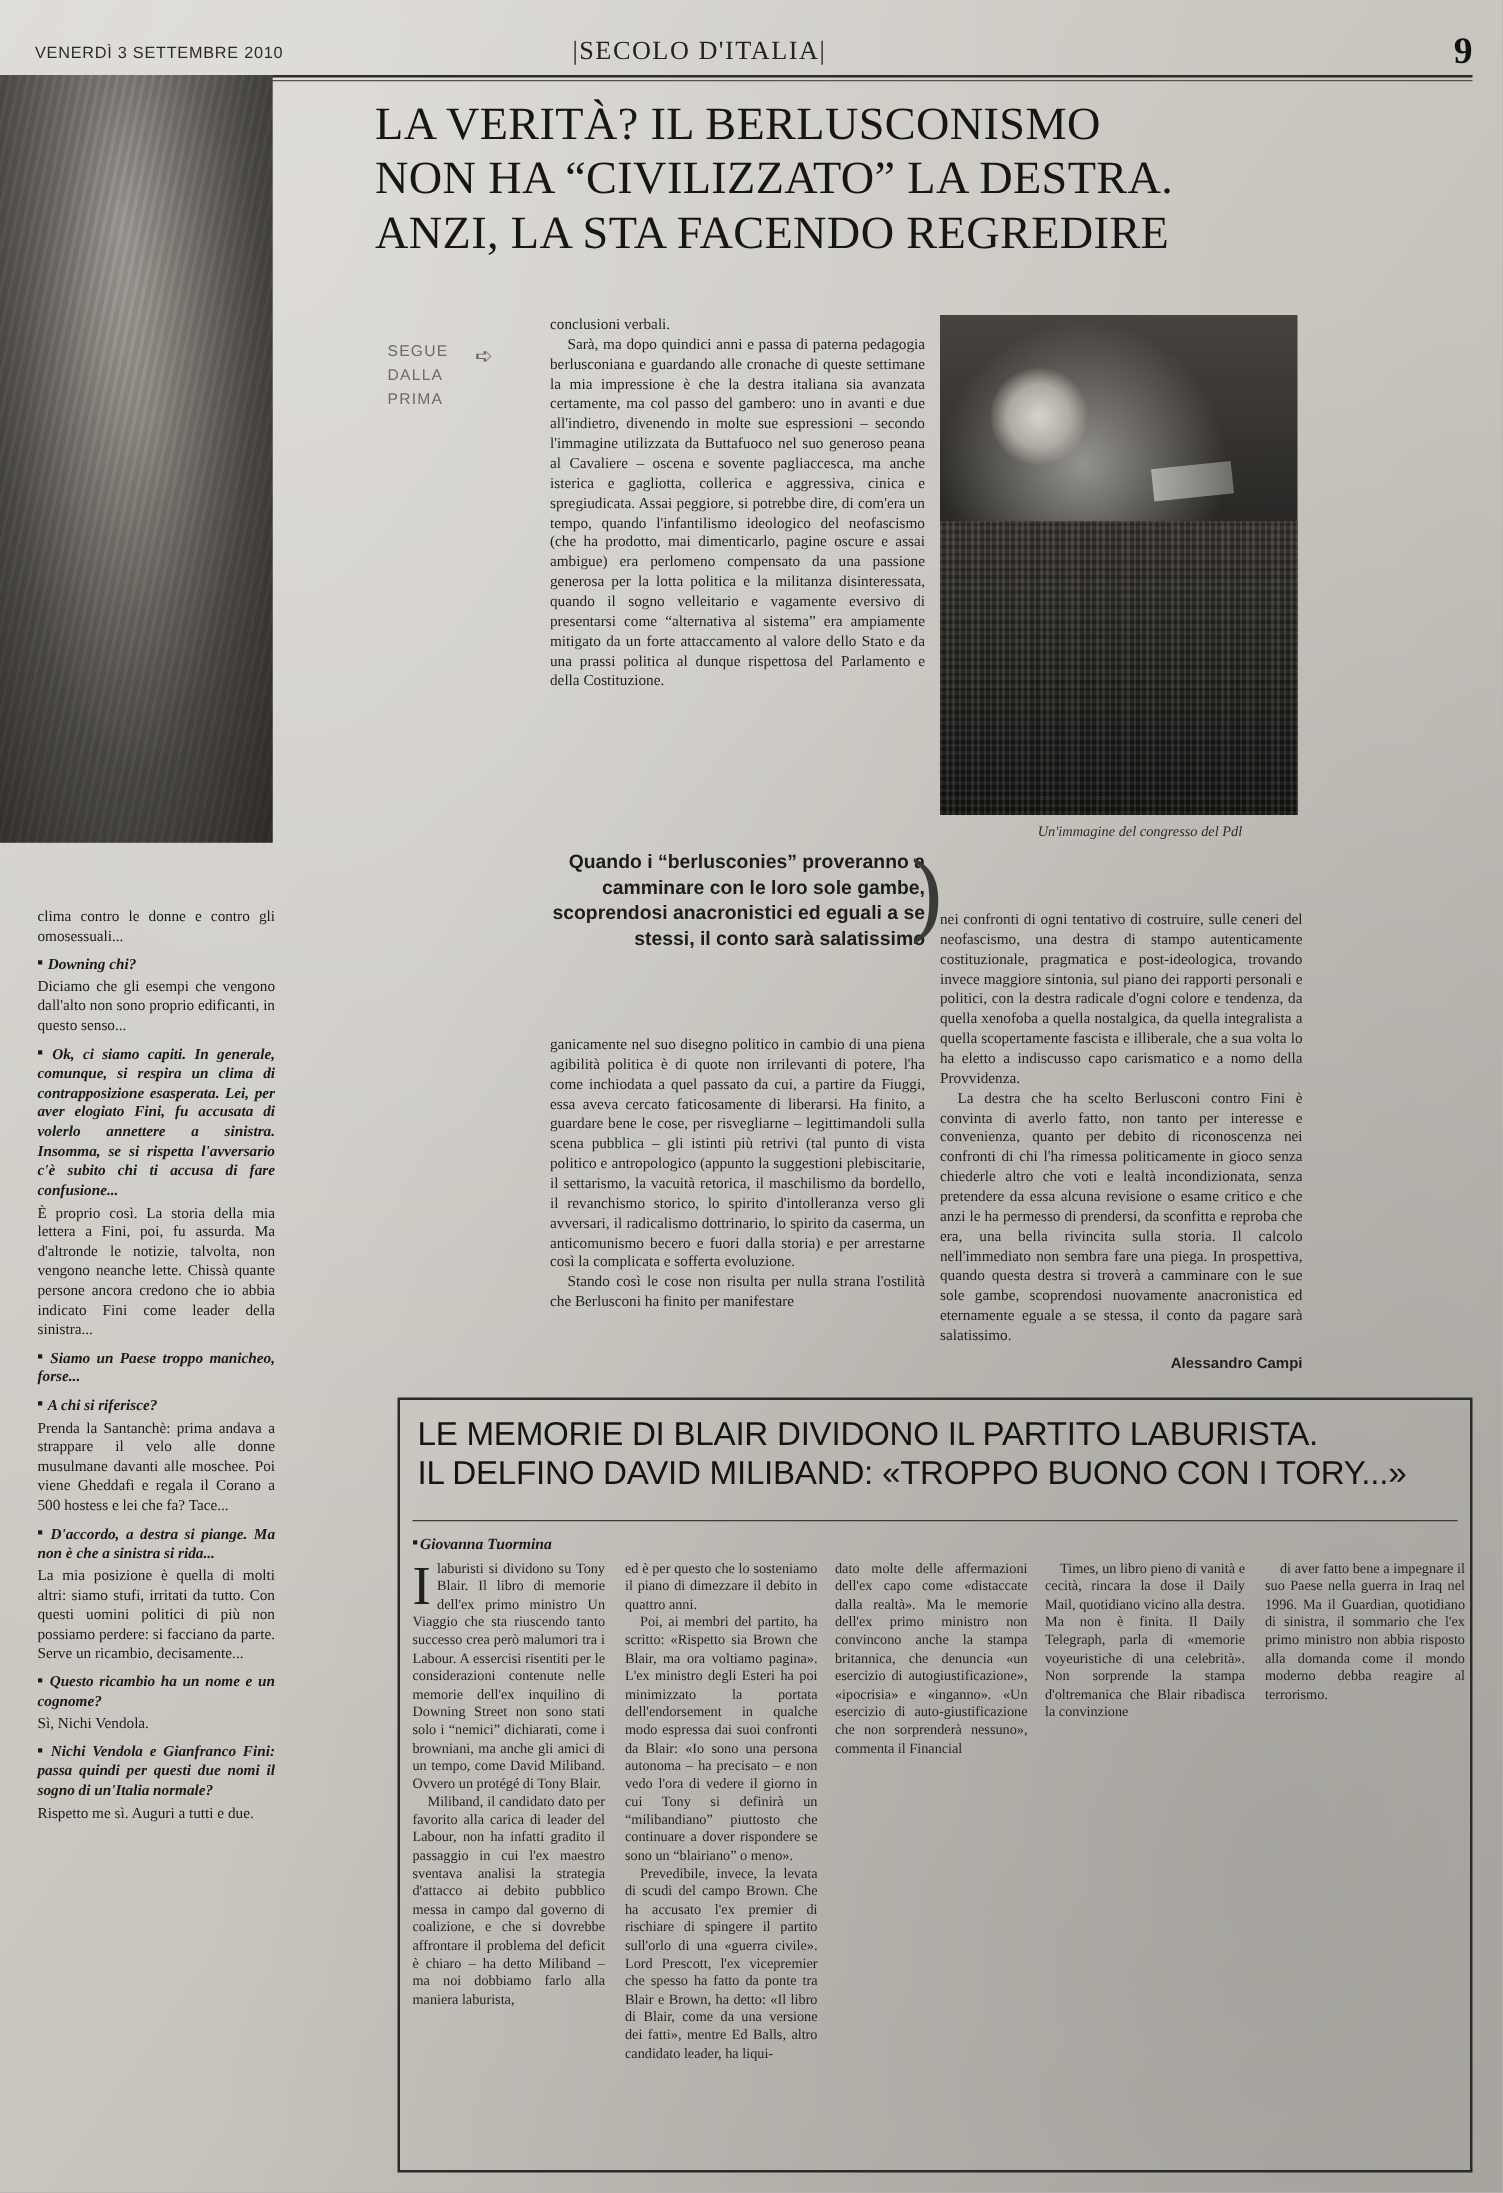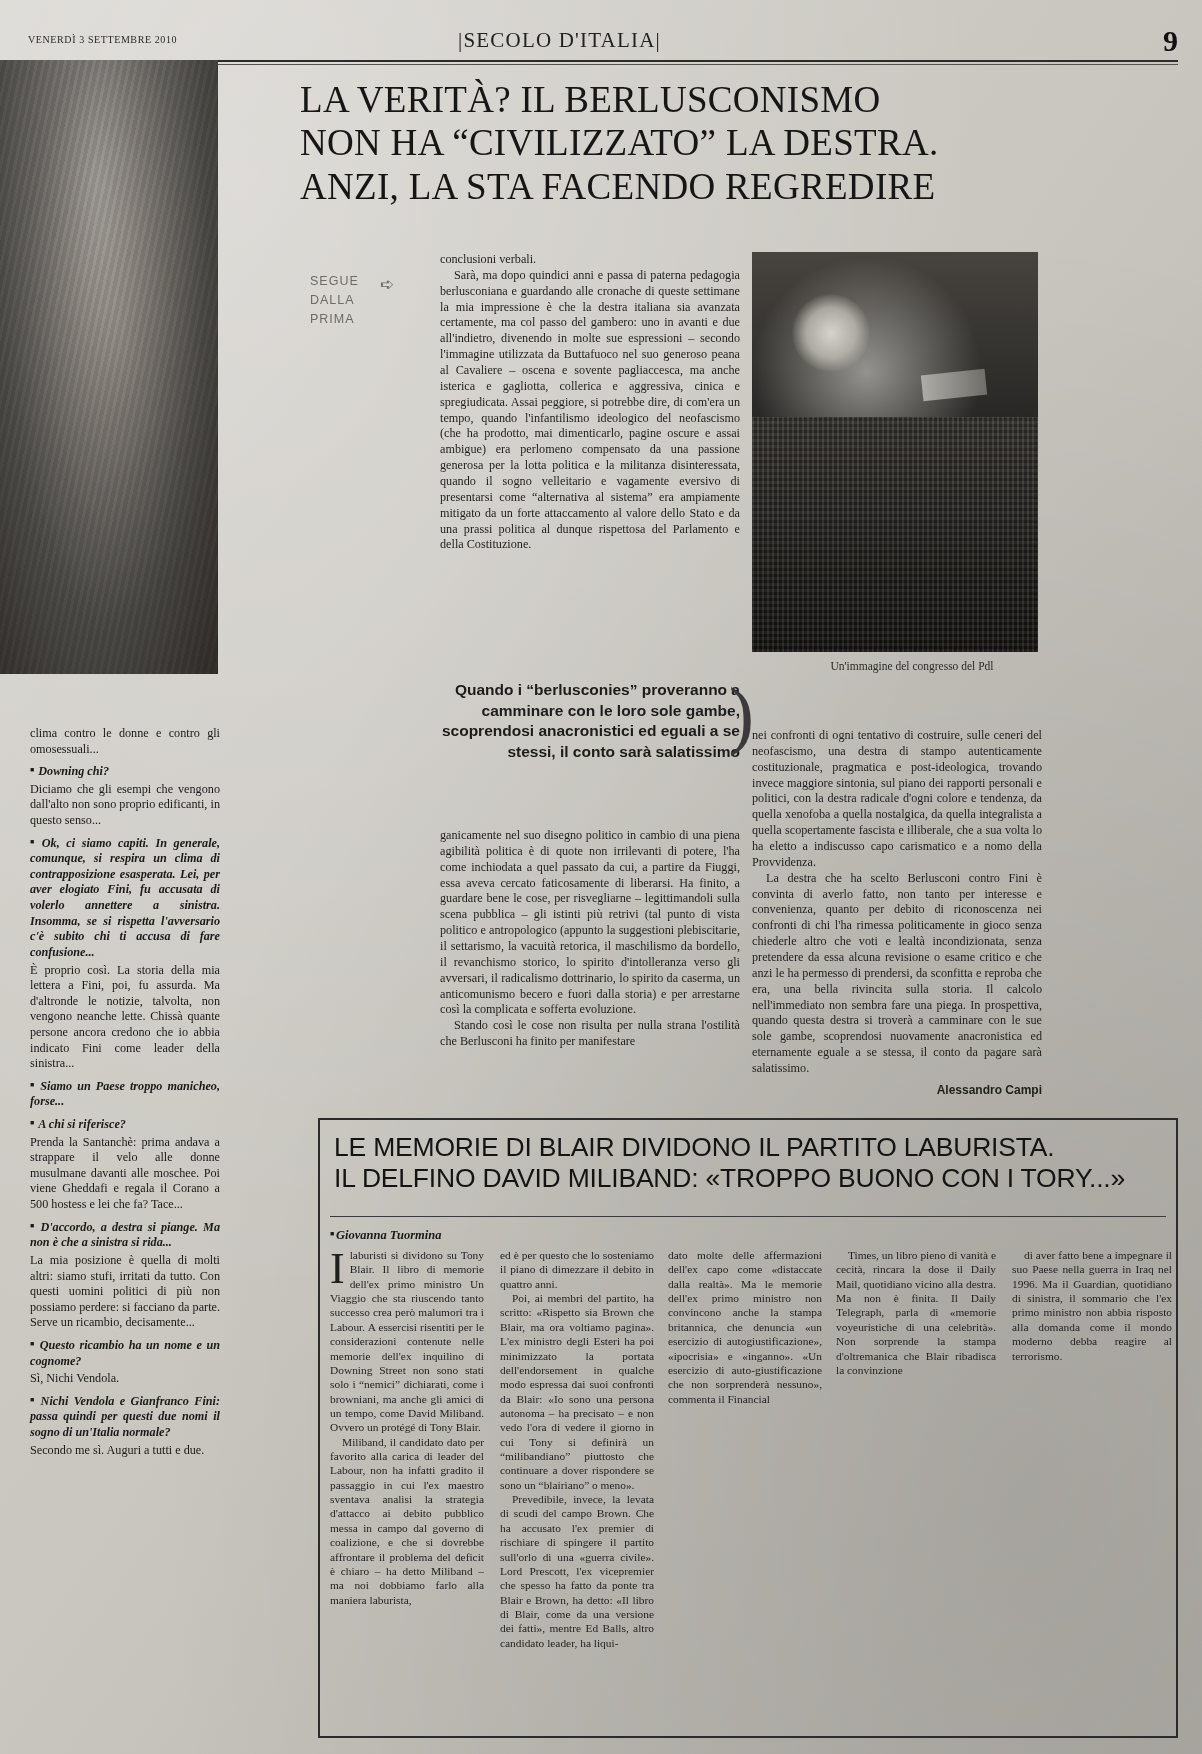--- a/index.html
+++ b/index.html
@@ -21,22 +21,22 @@
       radial-gradient(ellipse at 85% 85%, rgba(0,0,0,.10), rgba(0,0,0,0) 60%);
     pointer-events:none;
   }
 
   
   .masthead{
     position:absolute;left:28px;top:28px;right:24px;height:30px;
   }
   .masthead .dateline{
     position:absolute;left:0;top:6px;
-    font-family:Liberation Serif, serif;
-    font-size:10px;letter-spacing:.6px;color:#2a2a2a;
+    font-family:Liberation Sans, sans-serif;
+    font-size:13px;letter-spacing:.6px;color:#2a2a2a;
   }
   .masthead .testata{
     position:absolute;left:430px;top:0;
     font-size:21px;letter-spacing:1.2px;color:#222;
     font-variant:small-caps;
   }
   .masthead .pagenum{
     position:absolute;right:0;top:-4px;
     font-size:30px;font-weight:700;color:#111;
   }
@@ -102,21 +102,21 @@
       repeating-linear-gradient(0deg, rgba(255,255,255,.05) 0 3px, rgba(0,0,0,.12) 3px 6px),
       linear-gradient(180deg,#3a3733,#161513);
   }
   .artphoto .flag{
     position:absolute;left:170px;top:120px;width:64px;height:26px;
     background:linear-gradient(90deg,#cfcdc7,#8d8b85);
     transform:rotate(-6deg);opacity:.7;
   }
   .caption{
     position:absolute;left:782px;top:660px;width:260px;
-    font-size:11.5px;color:#2b2b2b;text-align:center;
+    font-size:11.5px;font-style:italic;color:#2b2b2b;text-align:center;
   }
 
   
   .col{
     position:absolute;
     font-size:12.2px;line-height:1.30;
     text-align:justify;
     color:#1f1f1f;
     hyphens:auto;
   }
@@ -256,21 +256,21 @@
       <p class="q">Ok, ci siamo capiti. In generale, comunque, si respira un clima di contrapposizione esasperata. Lei, per aver elogiato Fini, fu accusata di volerlo annettere a sinistra. Insomma, se si rispetta l'avversario c'è subito chi ti accusa di fare confusione...</p>
       <p>È proprio così. La storia della mia lettera a Fini, poi, fu assurda. Ma d'altronde le notizie, talvolta, non vengono neanche lette. Chissà quante persone ancora credono che io abbia indicato Fini come leader della sinistra...</p>
       <p class="q">Siamo un Paese troppo manicheo, forse...</p>
       <p class="q">A chi si riferisce?</p>
       <p>Prenda la Santanchè: prima andava a strappare il velo alle donne musulmane davanti alle moschee. Poi viene Gheddafi e regala il Corano a 500 hostess e lei che fa? Tace...</p>
       <p class="q">D'accordo, a destra si piange. Ma non è che a sinistra si rida...</p>
       <p>La mia posizione è quella di molti altri: siamo stufi, irritati da tutto. Con questi uomini politici di più non possiamo perdere: si facciano da parte. Serve un ricambio, decisamente...</p>
       <p class="q">Questo ricambio ha un nome e un cognome?</p>
       <p>Sì, Nichi Vendola.</p>
       <p class="q">Nichi Vendola e Gianfranco Fini: passa quindi per questi due nomi il sogno di un'Italia normale?</p>
-      <p>Secondo me sì. Auguri a tutti e due.</p>
+      <p>Rispetto me sì. Auguri a tutti e due.</p>
     </div>
 
   <div class="botbox">
     <div class="bothead">
       <div>LE MEMORIE DI BLAIR DIVIDONO IL PARTITO LABURISTA.</div>
       <div>IL DELFINO DAVID MILIBAND: «TROPPO BUONO CON I TORY...»</div>
     </div>
     <div class="bot-rule"></div>
   </div>
   <div class="botauthor">Giovanna Tuormina</div>

